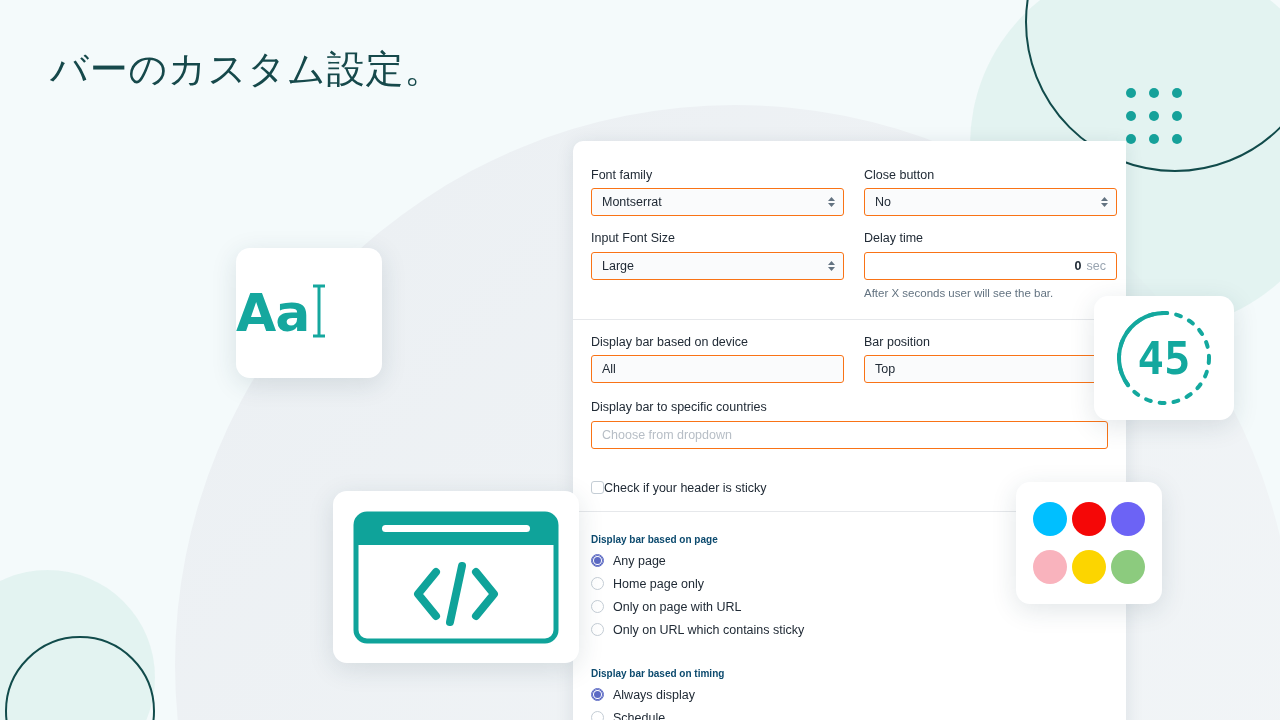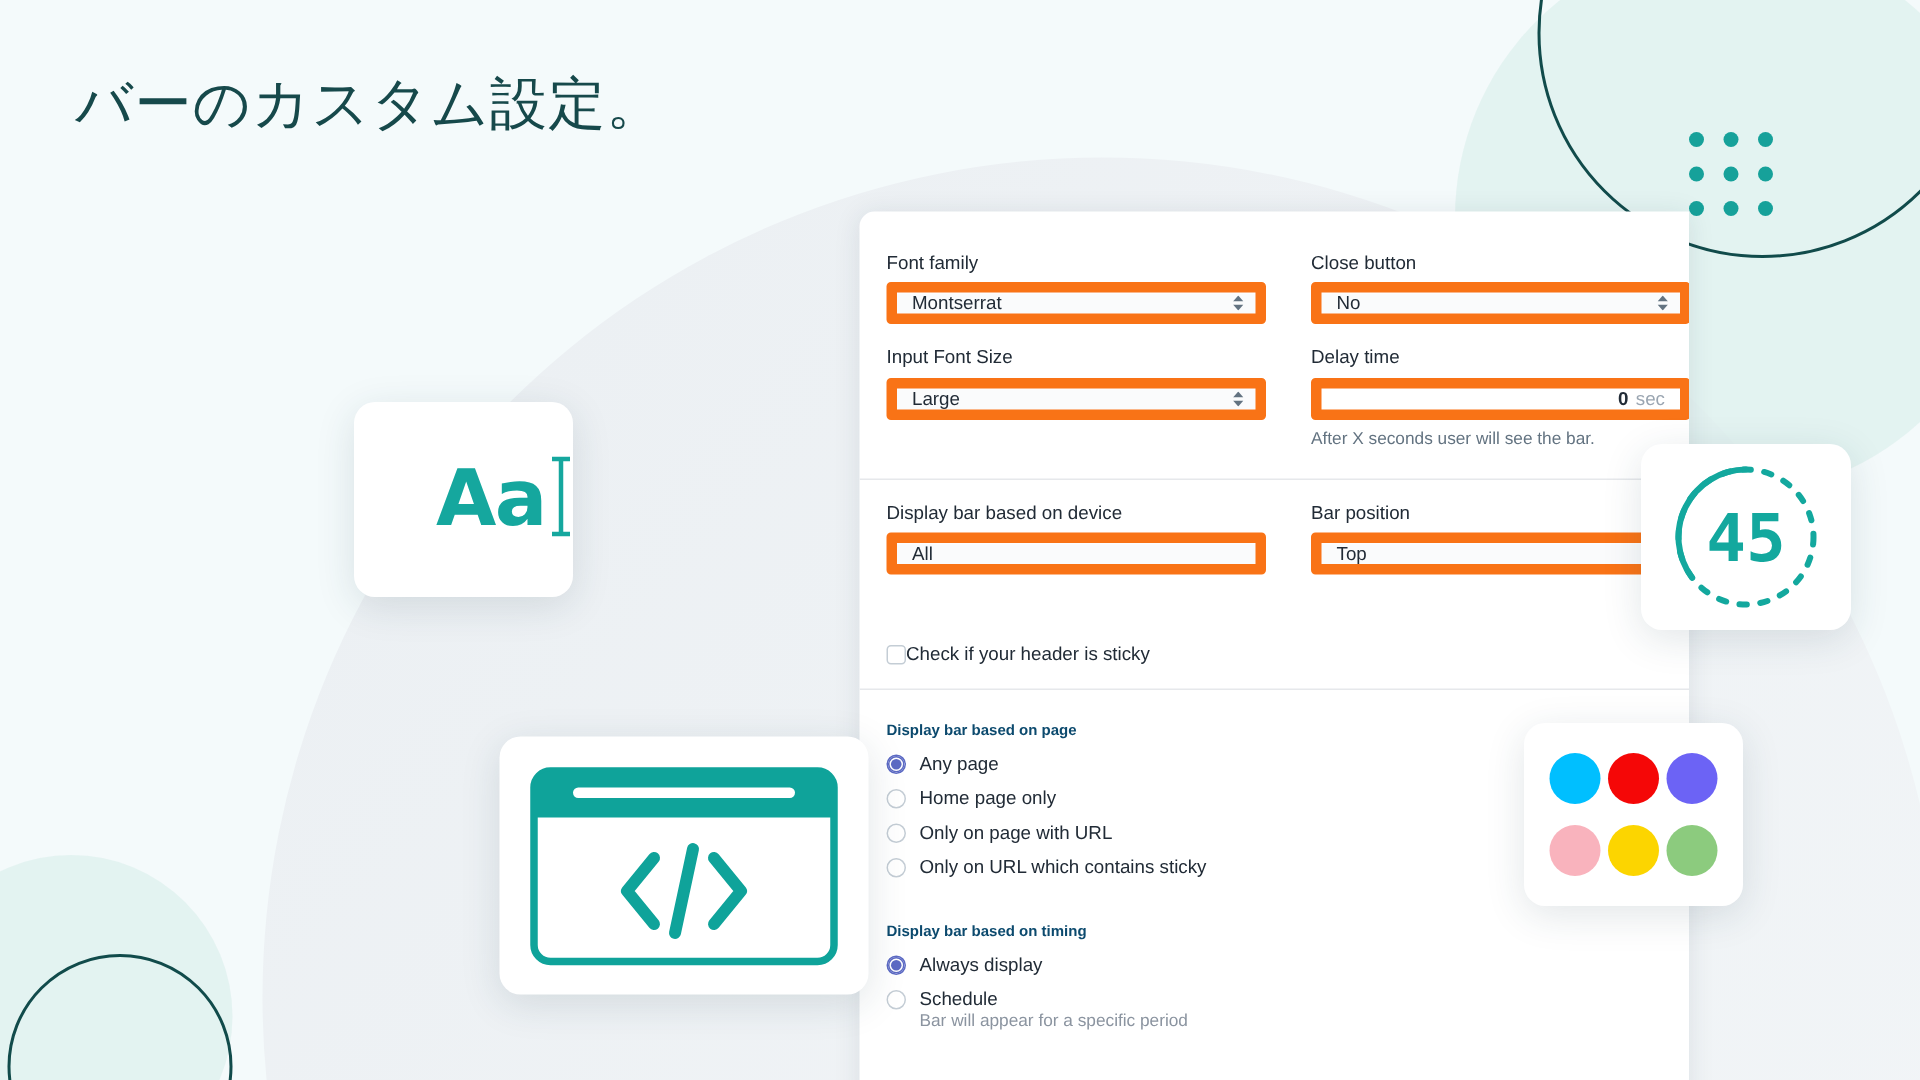--- a/index.html
+++ b/index.html
@@ -101,37 +101,37 @@
     padding: 18px 0 0 0;
     overflow: hidden;
   }
 
   .panel-section { padding: 8px 18px 12px 18px; }
   .divider { height: 1px; background: #e6e8eb; margin: 4px 0 6px 0; }
 
   .grid2 {
     display: grid;
     grid-template-columns: 253px 253px;
-    column-gap: 30px;
+    column-gap: 20px;
   }
 
   .field { margin-bottom: 14px; }
   .field.last { margin-bottom: 2px; }
 
   .field-label {
     font-size: 12.5px;
     color: #212b36;
     margin-bottom: 5px;
     line-height: 1.3;
   }
 
   .control {
     position: relative;
     height: 28px;
-    border: 7px solid #f97316;
+    border: 1px solid #f97316;
     border-radius: 3px;
     background: #fafbfc;
     display: flex;
     align-items: center;
     padding: 0 20px 0 10px;
     font-size: 12.5px;
     color: #212b36;
     box-shadow: inset 0 1px 0 rgba(255,255,255,.6);
   }
 
@@ -245,22 +245,21 @@
     border-radius: 14px;
     box-shadow: 0 6px 26px rgba(30,60,80,.13);
   }
 
   
   .card-font {
     left: 236px; top: 248px;
     width: 146px; height: 130px;
     display: flex;
     align-items: center;
-    justify-content: flex-end;
-    margin-top: 20px;
+    justify-content: flex-start;
   }
   .aa-text {
     font-size: 52px;
     font-weight: 700;
     color: #15a79e;
     letter-spacing: -1px;
     font-family: "DejaVu Sans", sans-serif;
     line-height: 1;
   }
   .ibeam { margin-left: 2px; }
@@ -402,20 +401,26 @@
                 <path d="M3.5 0L7 4H0z" fill="#637381"></path>
               </svg>
             <svg width="7" height="4" viewBox="0 0 7 4">
                 <path d="M3.5 4L0 0h7z" fill="#637381"></path>
               </svg>
           </span>
         </div>
       </div>
     </div>
 
+    <div class="field" style="margin-top:2px;">
+      <div class="field-label">Display bar to specific countries</div>
+      <div class="control countries" style="width:100%;">
+        <span>Choose from dropdown</span>
+      </div>
+    </div>
 
     <div class="check-row">
       <span class="checkbox"></span>
       <span class="check-label">Check if your header is sticky</span>
     </div>
   </div>
 
   <div class="divider"></div>
 
   <div class="panel-section" style="padding-top:16px;">

